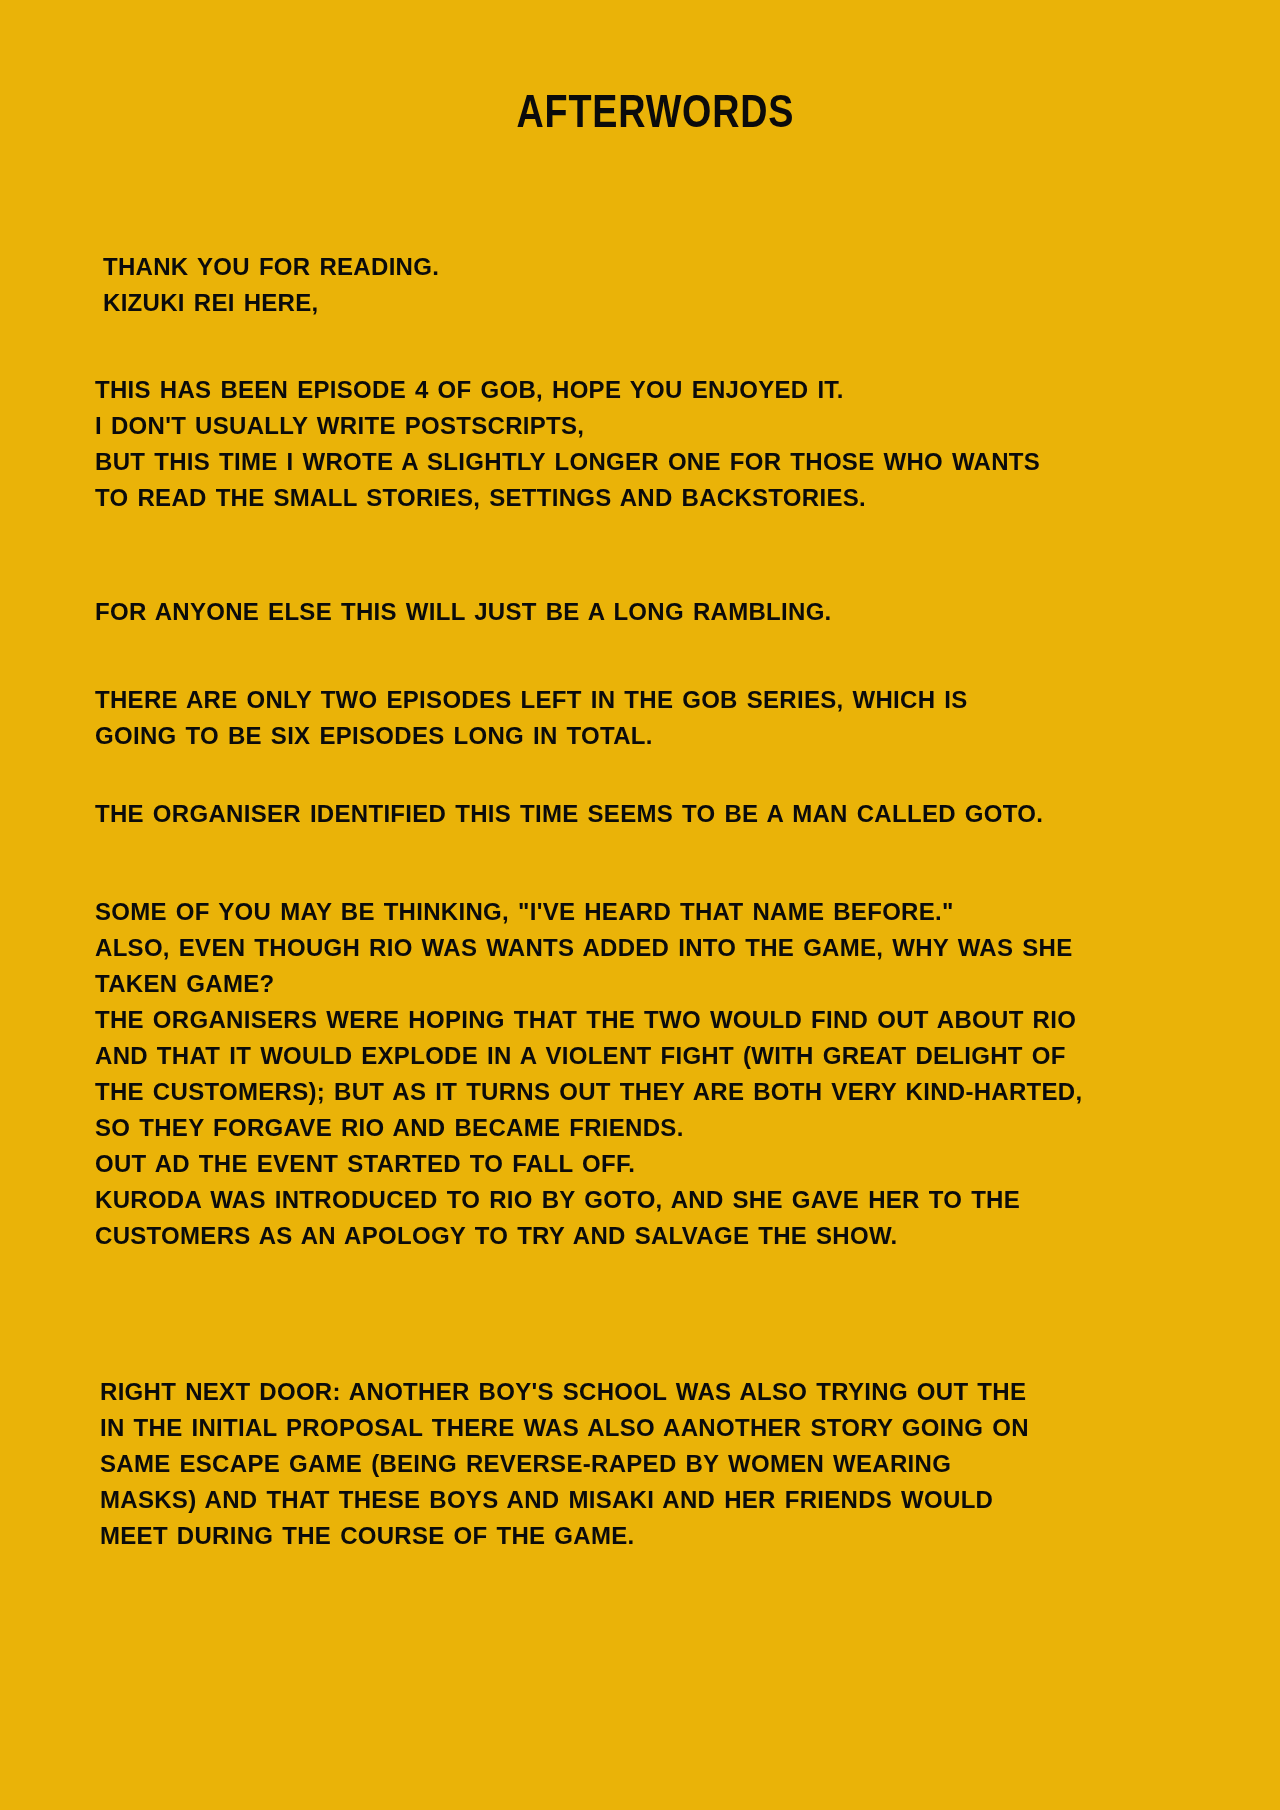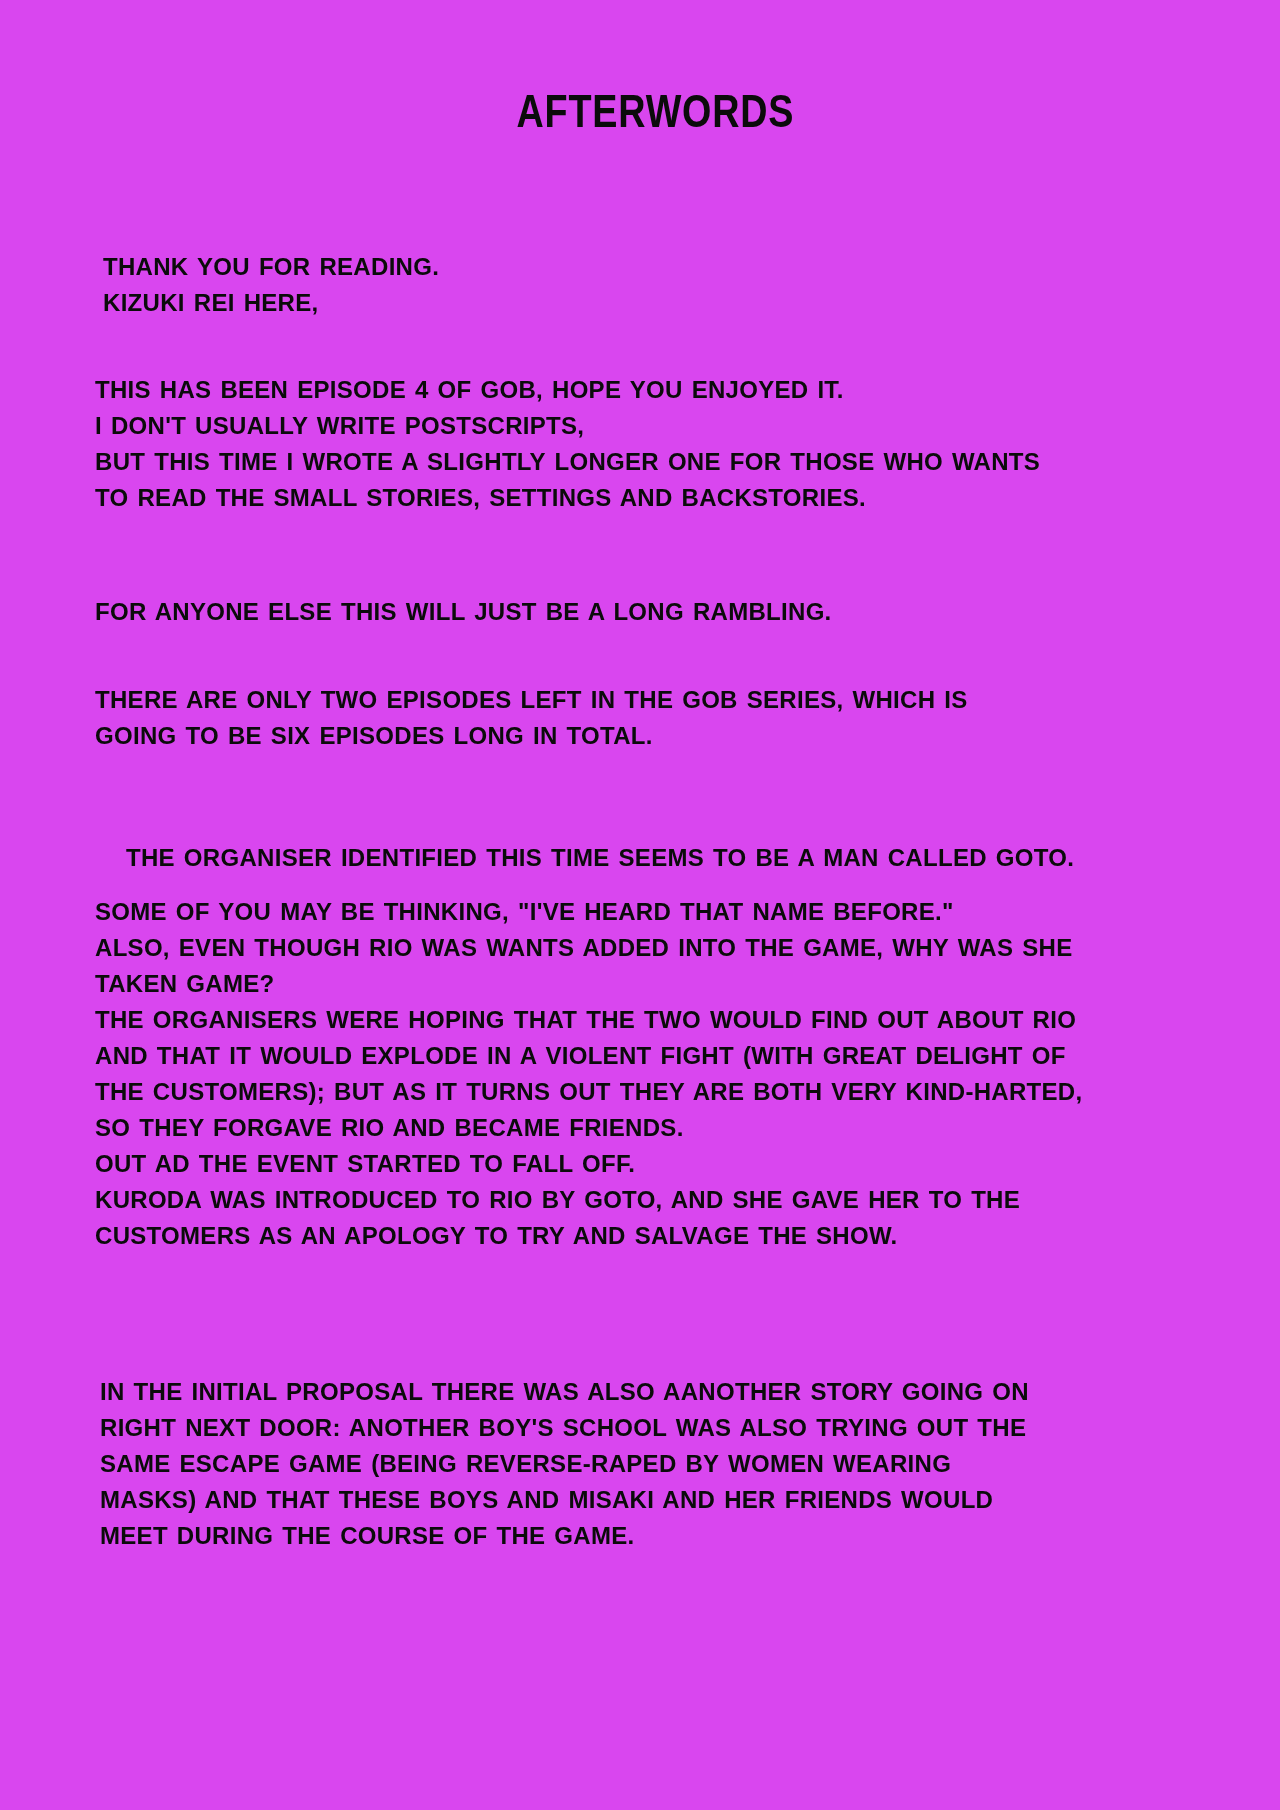--- a/index.html
+++ b/index.html
@@ -4,21 +4,21 @@
 <style>
   html, body {
     margin: 0;
     padding: 0;
     background: #ffffff;
   }
   .page {
     position: relative;
     width: 1280px;
     height: 1810px;
-    background: #d946ef;
+    background: #eab308;
     color: #0b0b0b;
     font-family: "Liberation Sans", sans-serif;
     overflow: hidden;
   }
   .title {
     position: absolute;
     top: 84px;
     left: 0;
     width: 1280px;
     text-align: center;
@@ -40,21 +40,21 @@
     font-weight: bold;
     line-height: 36px;
     letter-spacing: 0.3px;
     word-spacing: 2px;
     white-space: nowrap;
   }
   .p1 { top: 249px; left: 103px; }
   .p2 { top: 372px; }
   .p3 { top: 594px; }
   .p4 { top: 682px; }
-  .p5 { top: 840px; margin-left: 31px; }
+  .p5 { top: 796px; }
   .p6 { top: 894px; }
   .p7 { top: 1374px; left: 100px; }
 </style>
 </head>
 <body>
 
 <div class="page">
 
   <div class="title">
     <span>AFTERWORDS</span>
@@ -92,20 +92,20 @@
       <div>THE ORGANISERS WERE HOPING THAT THE TWO WOULD FIND OUT ABOUT RIO</div>
       <div>AND THAT IT WOULD EXPLODE IN A VIOLENT FIGHT (WITH GREAT DELIGHT OF</div>
       <div>THE CUSTOMERS); BUT AS IT TURNS OUT THEY ARE BOTH VERY KIND-HARTED,</div>
       <div>SO THEY FORGAVE RIO AND BECAME FRIENDS.</div>
       <div>OUT AD THE EVENT STARTED TO FALL OFF.</div>
       <div>KURODA WAS INTRODUCED TO RIO BY GOTO, AND SHE GAVE HER TO THE</div>
       <div>CUSTOMERS AS AN APOLOGY TO TRY AND SALVAGE THE SHOW.</div>
     </div>
 
   <div class="para p7">
+      <div>RIGHT NEXT DOOR: ANOTHER BOY'S SCHOOL WAS ALSO TRYING OUT THE</div>
       <div>IN THE INITIAL PROPOSAL THERE WAS ALSO AANOTHER STORY GOING ON</div>
-      <div>RIGHT NEXT DOOR: ANOTHER BOY'S SCHOOL WAS ALSO TRYING OUT THE</div>
       <div>SAME ESCAPE GAME (BEING REVERSE-RAPED BY WOMEN WEARING</div>
       <div>MASKS) AND THAT THESE BOYS AND MISAKI AND HER FRIENDS WOULD</div>
       <div>MEET DURING THE COURSE OF THE GAME.</div>
     </div>
 
 </div>
 
 </body></html>

